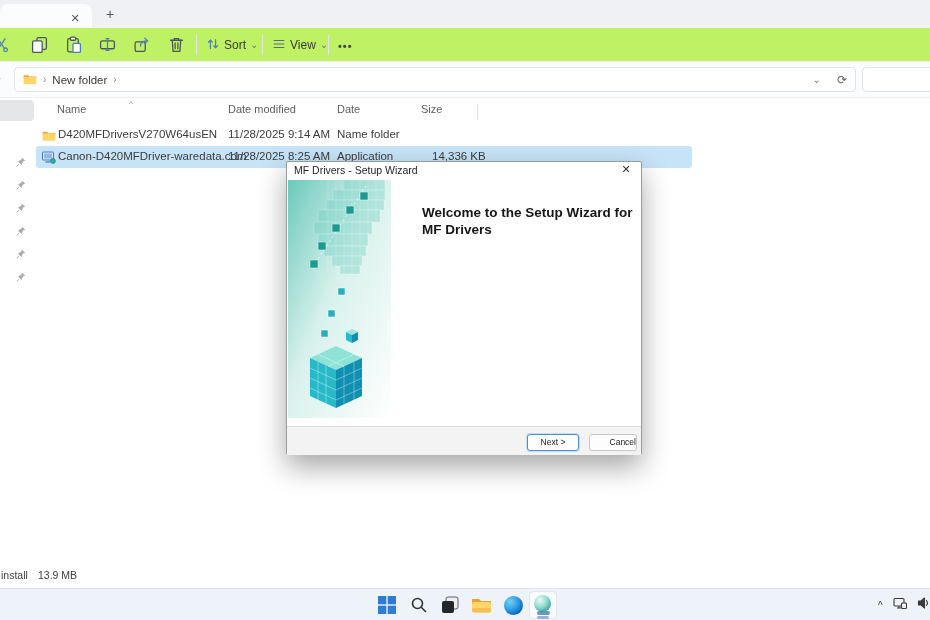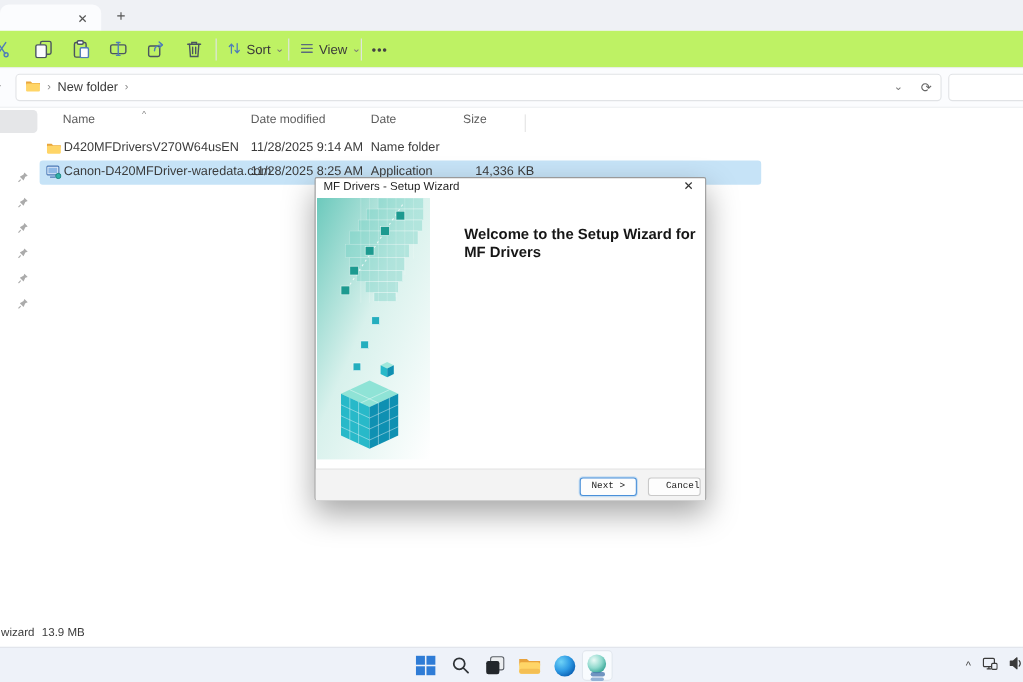--- a/index.html
+++ b/index.html
@@ -71,21 +71,21 @@
                text-align:center; }
   .dlg-img { left:1px; top:18px; width:103px; height:238px; overflow:hidden; }
   .dlg-head { left:135px; top:30px; width:212px; font-size:13.5px; line-height:17px;
               font-weight:bold; color:#161616;margin-top:12px; }
   .dlg-body { left:135px; top:93px; width:212px; font-size:9px; line-height:12.5px;
               color:#2e2e2e; }
   .dlg-sep { left:0; top:264px; width:354px; height:1px; background:#dcdcdc; }
   .dlg-footer { left:0; top:265px; width:354px; height:28px; background:#f3f3f3; }
   .dlg-btn { position:absolute; top:7px; height:17px; background:#fdfdfd;
              border:1px solid #c9c9c9; border-radius:3px; font-size:8.5px; color:#1a1a1a;
-             font-family:Liberation Mono, monospace; text-align:center; line-height:15px; }
+             font-family:Liberation Sans, sans-serif; text-align:center; line-height:15px; }
   .btn-next { left:240px; width:52px; border-color:#4a90d9;
               box-shadow:0 0 0 1px #c7def2; }
   .btn-cancel { left:302px; width:48px;text-align:right; }
 
   
   .taskbar { left:0; top:588px; width:930px; height:32px; background:#eef2f9;
              border-top:1px solid #e0e4ea; z-index:30; }
   .tbic { top:4px; width:24px; height:24px; display:flex; align-items:center;
           justify-content:center; }
   .tbic svg { display:block; }
@@ -258,21 +258,21 @@
         <circle cx="11" cy="10" r="2.4" fill="#2fb0a8" stroke="#157b74" stroke-width="0.7"></circle>
       </svg>
     </span>
     <span class="fcell" style="left:22px">Canon-D420MFDriver-waredata.com</span>
     <span class="fcell" style="left:192px">11/28/2025 8:25 AM</span>
     <span class="fcell" style="left:301px">Application</span>
     <span class="fcell" style="left:396px">14,336 KB</span>
   </div>
 
   <div class="abs statusbar">
-    <span class="abs statustext" style="left:1px">wizard</span>
+    <span class="abs statustext" style="left:1px">install</span>
     <span class="abs statustext" style="left:38px">13.9 MB</span>
   </div>
 
   <div class="abs dialog">
     <div class="abs dlg-title">MF Drivers - Setup Wizard</div>
     <div class="abs dlg-close">✕</div>
 
     <div class="abs dlg-img">
       <svg width="103" height="238" viewBox="0 0 103 238">
         <defs>

